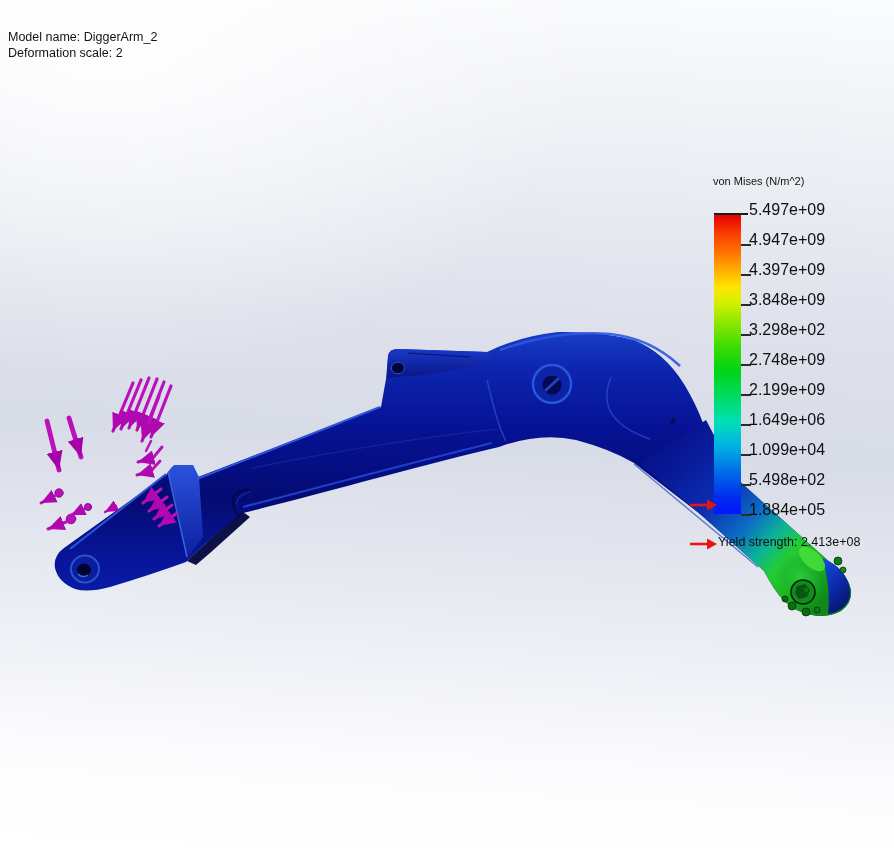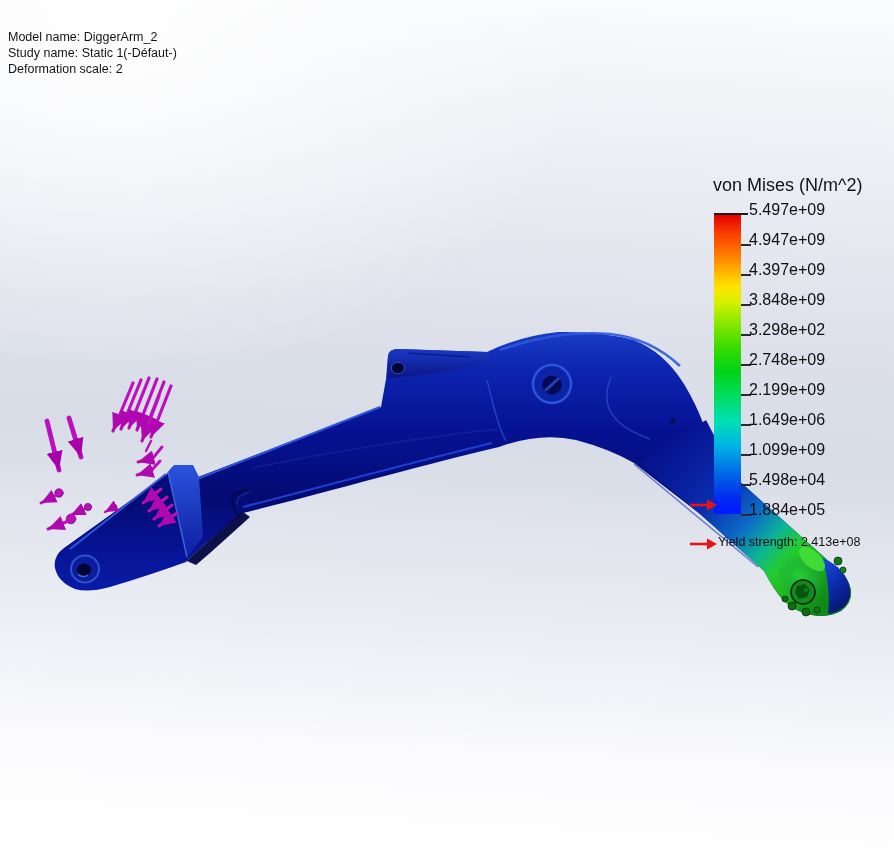--- a/index.html
+++ b/index.html
@@ -14,21 +14,21 @@
   }
   .scene { position:absolute; left:0; top:0; }
   .info-block {
     position:absolute; left:8px; top:30px;
     font-size:12.5px; line-height:15.8px; color:#141414;
     white-space:nowrap;
   }
   .legend { position:absolute; inset:0; pointer-events:none; }
   .legend-title {
     position:absolute; left:713px; top:175px;
-    font-size:18px; color:#141414; white-space:nowrap;
+    font-size:11px; color:#141414; white-space:nowrap;
   }
   .legend-bar {
     position:absolute; left:714px; top:215px; width:27px; height:299px;
     background:linear-gradient(180deg,
       #e60000 0%, #f83c00 6%, #ff7800 13%, #ffb400 19%, #ffe400 24%,
       #d8f000 29%, #8ce800 36%, #3cdc00 44%, #00d414 52%, #00dc64 61%,
       #00e0b4 69%, #00b4e4 77%, #0064e8 87%, #0028f0 95%, #0018ff 100%);
   }
   .legend-topline { position:absolute; left:714px; top:213px; width:34px; height:2px; background:#1c1c1c; }
   .legend-tick { position:absolute; left:741px; width:10px; height:1.5px; background:#2a2a2a; }
@@ -193,21 +193,20 @@
 
       <line x1="161" y1="489" x2="143" y2="503" stroke-width="3" marker-end="url(#mh)"></line>
       <line x1="167" y1="497" x2="149" y2="511" stroke-width="3" marker-end="url(#mh)"></line>
       <line x1="172" y1="505" x2="154" y2="519" stroke-width="3" marker-end="url(#mh)"></line>
       <line x1="177" y1="513" x2="159" y2="526" stroke-width="3" marker-end="url(#mh)"></line>
     </g>
   </svg>
 
   <div class="info-block">
     <div>Model name: DiggerArm_2</div>
-    <div>Study name: Static 1(-Défaut-)</div>
     <div>Deformation scale: 2</div>
   </div>
 
   <div class="legend">
     <div class="legend-title">von Mises (N/m^2)</div>
     <div class="legend-topline"></div>
     <div class="legend-bar"></div>
 
     <div class="legend-tick" style="top:244px"></div>
     <div class="legend-tick" style="top:274px"></div>
@@ -221,22 +220,22 @@
     <div class="legend-tick" style="top:514px"></div>
 
     <div class="legend-label" style="top:210px">5.497e+09</div>
     <div class="legend-label" style="top:240px">4.947e+09</div>
     <div class="legend-label" style="top:270px">4.397e+09</div>
     <div class="legend-label" style="top:300px">3.848e+09</div>
     <div class="legend-label" style="top:330px">3.298e+02</div>
     <div class="legend-label" style="top:360px">2.748e+09</div>
     <div class="legend-label" style="top:390px">2.199e+09</div>
     <div class="legend-label" style="top:420px">1.649e+06</div>
-    <div class="legend-label" style="top:450px">1.099e+09</div>
-    <div class="legend-label" style="top:480px">5.498e+04</div>
+    <div class="legend-label" style="top:450px">1.099e+04</div>
+    <div class="legend-label" style="top:480px">5.498e+02</div>
     <div class="legend-label" style="top:510px">1.884e+05</div>
 
     <div class="red-arrow" style="left:690px; top:497px">
       <svg width="27" height="12">
           <line x1="0" y1="6" x2="17" y2="6" stroke="#e61414" stroke-width="2.6"></line>
           <polygon points="17,0.5 27,6 17,11.5" fill="#e61414"></polygon>
         </svg>
     </div>
     <div class="red-arrow" style="left:690px; top:536px">
       <svg width="27" height="12">

